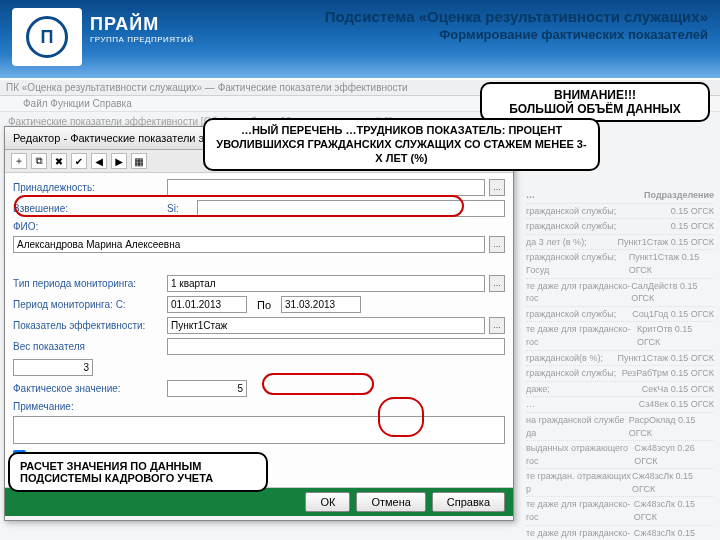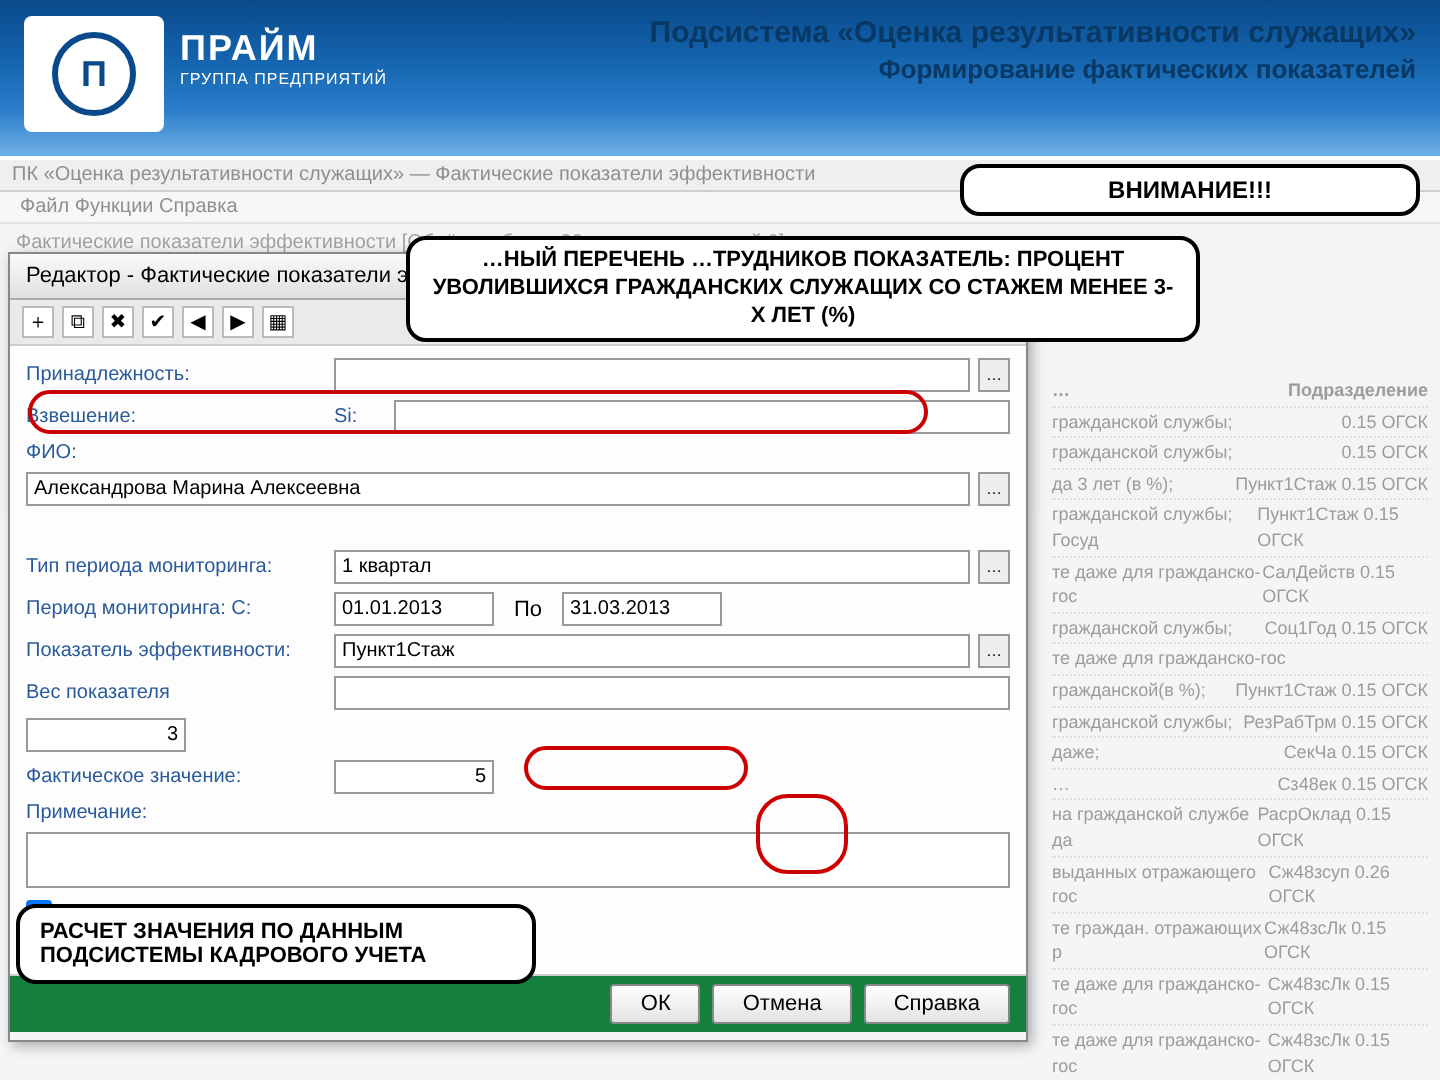--- a/index.html
+++ b/index.html
@@ -14,21 +14,21 @@
   .slide-title h1 { font-size:15px; font-weight:bold; color:#083864;margin-left:28px; }
   .slide-title h2 { font-size:13px; font-weight:bold; color:#083864; margin-top:2px;}
   .callout { position:absolute; background:#fff; border:2px solid #000; border-radius:10px; padding:4px 8px; text-align:center; font-weight:bold; z-index:50; }
   .c1 { right:10px; top:82px; width:230px; }
   .c1 .l1 { font-size:12px; }
   .c1 .l2 { font-size:12px; text-transform:uppercase; }
   .c2 { right:120px; top:118px; width:397px; font-size:11px; line-height:1.25;}
   .c3 { left:8px; bottom:48px; width:260px; font-size:11px; text-align:left; padding:6px 10px;}
   .background-app { position:absolute; top:80px; left:0; right:0; bottom:0; background:#e9ecef; font-size:10px; color:#333; opacity:0.55; overflow:hidden;}
   .bg-titlebar { background:#dfe3e7; padding:2px 6px; border-bottom:1px solid #aaa; font-size:10px;}
-  .bg-menu { background:#eef1f5; padding:2px 10px; border-bottom:1px solid #ccc; font-size:10px;}
+  .bg-menu { background:#eef1f5; padding:2px 23px; border-bottom:1px solid #ccc; font-size:10px;}
   .editor { position:absolute; top:126px; left:4px; width:510px; height:395px; background:#f4f4f4; border:1px solid #888; box-shadow:2px 2px 6px rgba(0,0,0,0.3); z-index:20; }
   .editor-title { background:linear-gradient(#fafafa,#e0e0e0); padding:4px 8px; font-size:11px; border-bottom:1px solid #aaa; display:flex; justify-content:space-between; align-items:center;}
   .win-btns { display:flex; gap:2px; }
   .win-btn { width:18px; height:14px; border:1px solid #888; background:#eee; font-size:9px; text-align:center; line-height:12px; cursor:pointer;}
   .win-close { background:#d9534f; color:#fff;}
   .editor-toolbar { background:#eaeaea; padding:3px 6px; border-bottom:1px solid #ccc; display:flex; gap:4px;}
   .tool-ico { width:16px; height:16px; border:1px solid #bbb; background:#fff; display:inline-flex; align-items:center; justify-content:center; font-size:10px; cursor:pointer;}
   .editor-body { padding:6px 8px; background:#fdfdfd; height:calc(100% - 60px); overflow:auto;}
   .row { display:flex; align-items:center; margin-bottom:4px; gap:4px;}
   .lbl { width:150px; color:#2a5a9a; font-size:10px; flex-shrink:0;}
@@ -65,20 +65,21 @@
 </div>
 
 <div class="background-app">
   <div class="bg-titlebar">ПК «Оценка результативности служащих» — Фактические показатели эффективности</div>
   <div class="bg-menu">Файл    Функции    Справка</div>
   <div style="padding:4px 8px; color:#555;">Фактические показатели эффективности [Объём выборки 90, отмечено записей 0]</div>
 </div>
 
 <div class="callout c1">
   <div class="l1">ВНИМАНИЕ!!!</div>
+  <div class="l2">БОЛЬШОЙ ОБЪЁМ ДАННЫХ</div>
 </div>
 <div class="callout c2">…НЫЙ ПЕРЕЧЕНЬ …ТРУДНИКОВ ПОКАЗАТЕЛЬ: ПРОЦЕНТ УВОЛИВШИХСЯ ГРАЖДАНСКИХ СЛУЖАЩИХ СО СТАЖЕМ МЕНЕЕ 3-Х ЛЕТ (%)</div>
 <div class="callout c3">РАСЧЕТ ЗНАЧЕНИЯ ПО ДАННЫМ ПОДСИСТЕМЫ КАДРОВОГО УЧЕТА</div>
 
 <div class="side-list">
   <div class="side-row" style="font-weight:bold;">
     <span>…</span>
     <span>Подразделение</span>
   </div>
   <div id="side-rows">
@@ -101,20 +102,21 @@
       <div class="side-row">
         <span>те даже для гражданско-гос</span>
         <span>СалДейств 0.15 ОГСК</span>
       </div>
       <div class="side-row">
         <span>гражданской службы;</span>
         <span>Соц1Год 0.15 ОГСК</span>
       </div>
       <div class="side-row">
         <span>те даже для гражданско-гос</span>
+        <span>КритОтв 0.15 ОГСК</span>
       </div>
       <div class="side-row">
         <span>гражданской(в %);</span>
         <span>Пункт1Стаж 0.15 ОГСК</span>
       </div>
       <div class="side-row">
         <span>гражданской службы;</span>
         <span>РезРабТрм 0.15 ОГСК</span>
       </div>
       <div class="side-row">

